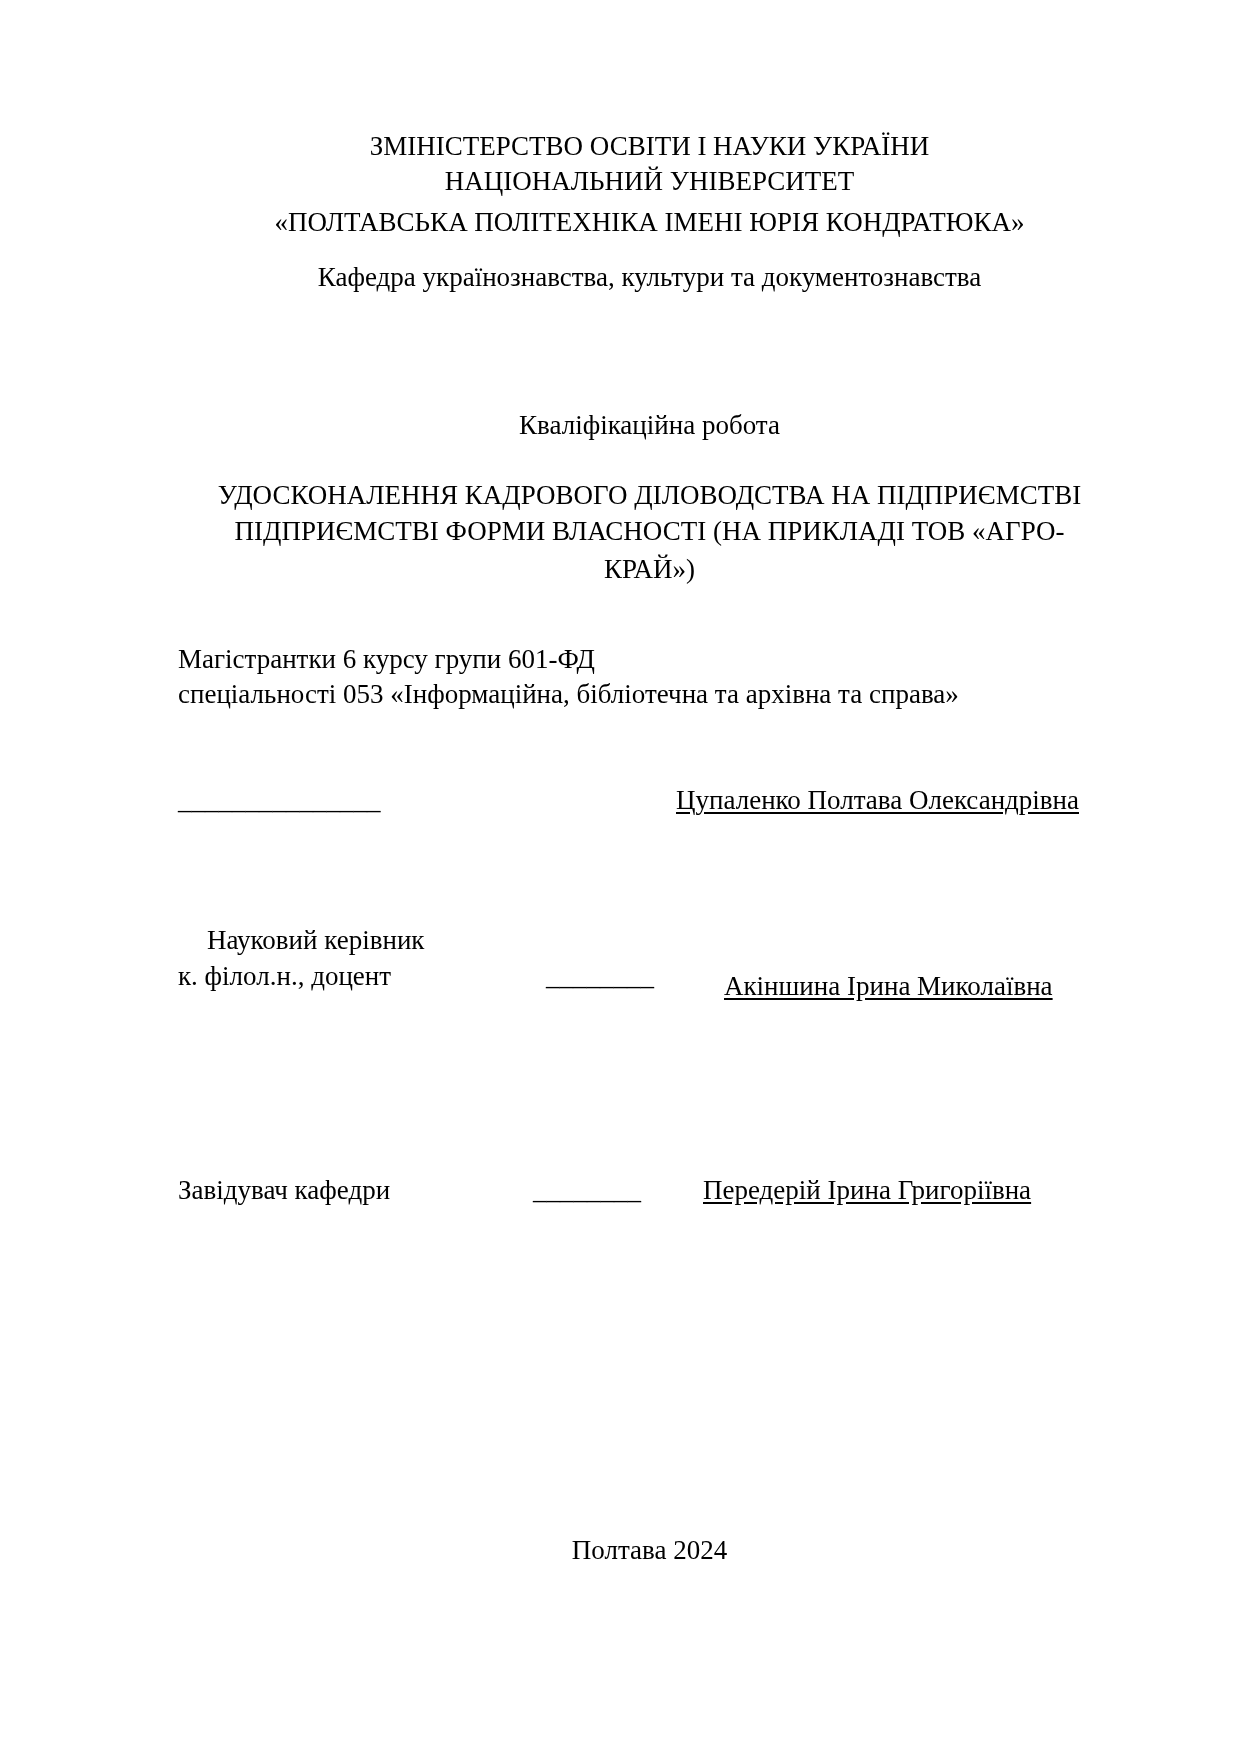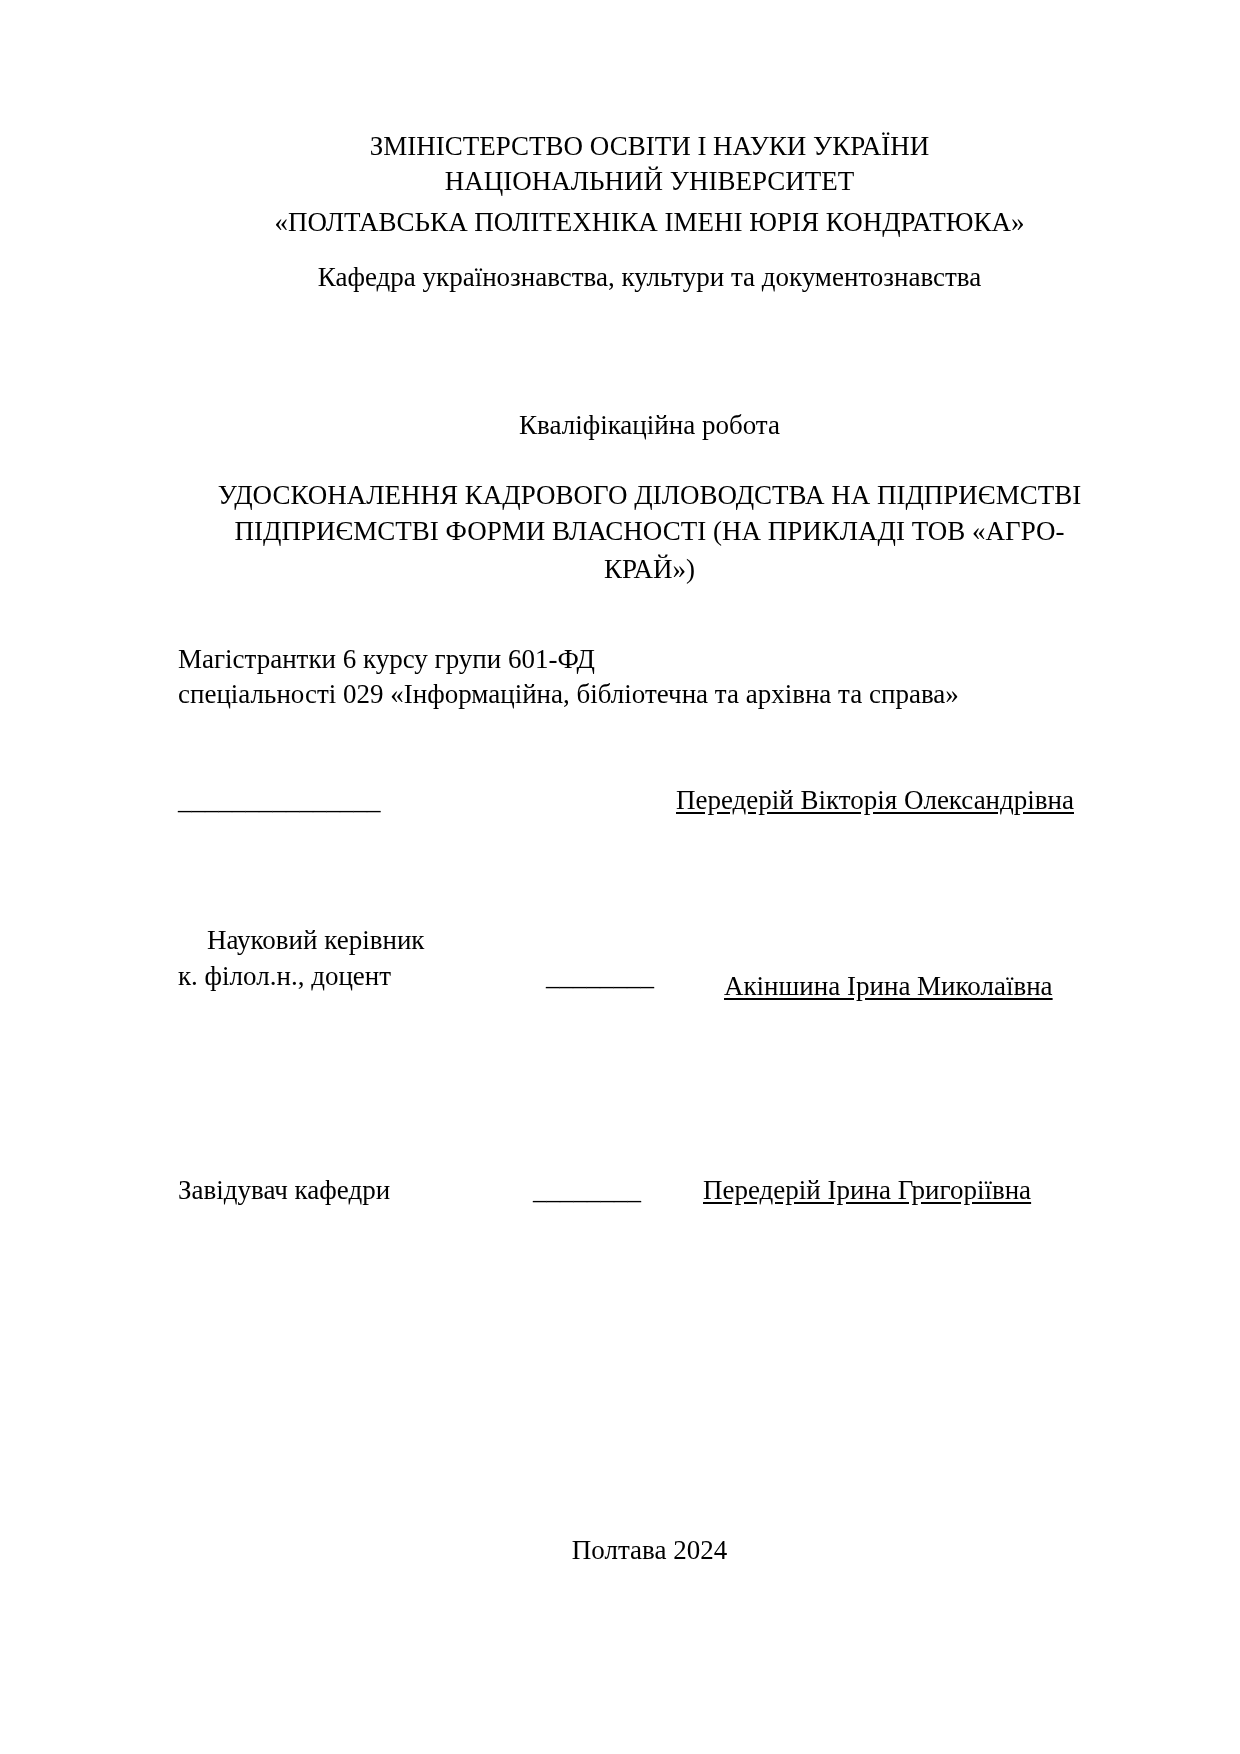--- a/index.html
+++ b/index.html
@@ -20,24 +20,24 @@
 
   <div class="line center" style="top:260px;">Кафедра  українознавства, культури та документознавства</div>
 
   <div class="line center" style="top:408px;">Кваліфікаційна робота</div>
 
   <div class="line center" style="top:478px;">УДОСКОНАЛЕННЯ КАДРОВОГО ДІЛОВОДСТВА НА ПІДПРИЄМСТВІ</div>
   <div class="line center" style="top:514px;">ПІДПРИЄМСТВІ ФОРМИ ВЛАСНОСТІ (НА ПРИКЛАДІ ТОВ «АГРО-</div>
   <div class="line center" style="top:552px;">КРАЙ»)</div>
 
   <div class="line" style="top:642px; left:178px;">Магістрантки 6 курсу групи  601-ФД</div>
-  <div class="line" style="top:677px; left:178px;">спеціальності  029 «Інформаційна, бібліотечна та архівна та справа»</div>
+  <div class="line" style="top:677px; left:178px;">спеціальності  053 «Інформаційна, бібліотечна та архівна та справа»</div>
 
   <div class="line" style="top:783px; left:178px;">_______________</div>
-  <div class="line u" style="top:783px; left:676px;">Передерій Вікторія Олександрівна</div>
+  <div class="line u" style="top:783px; left:676px;">Цупаленко Полтава Олександрівна</div>
 
   <div class="line" style="top:923px; left:178px;margin-left:29px;">Науковий керівник</div>
   <div class="line" style="top:959px; left:178px;">к. філол.н., доцент</div>
   <div class="line" style="top:959px; left:546px;">________</div>
   <div class="line u" style="top:969px; left:724px;">Акіншина Ірина Миколаївна</div>
 
   <div class="line" style="top:1173px; left:178px;">Завідувач кафедри</div>
   <div class="line" style="top:1173px; left:533px;">________</div>
   <div class="line u" style="top:1173px; left:703px;">Передерій Ірина Григоріївна</div>
 

